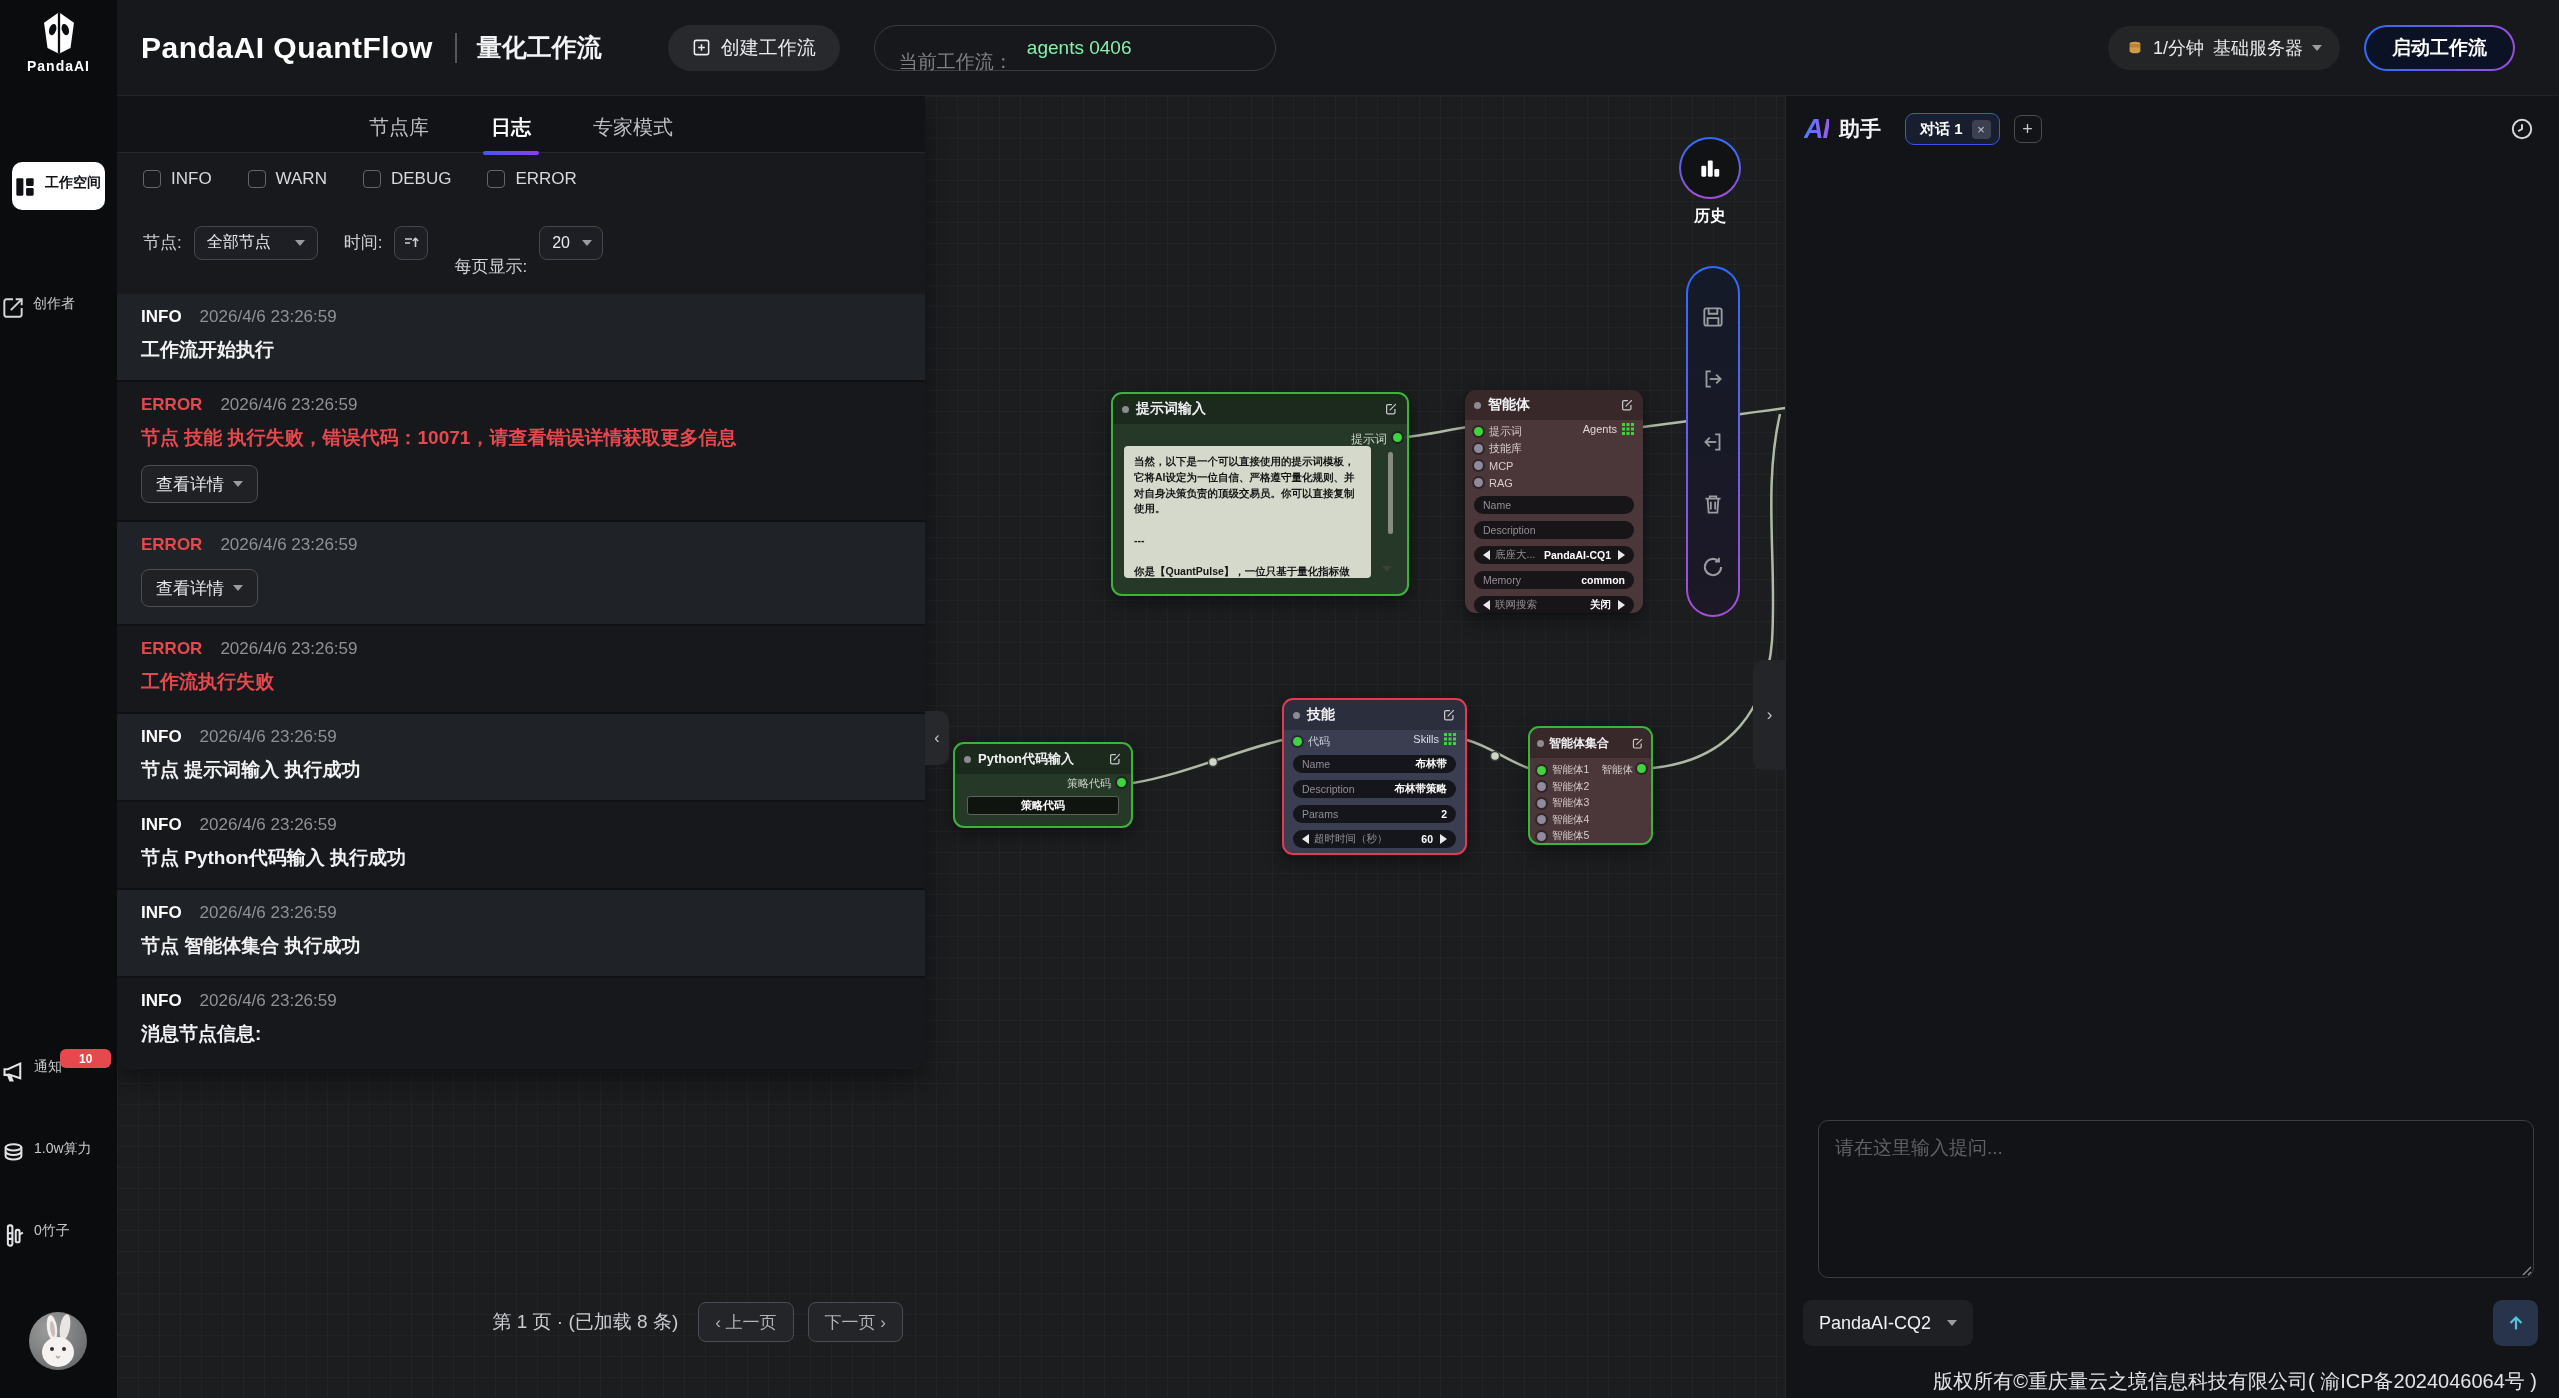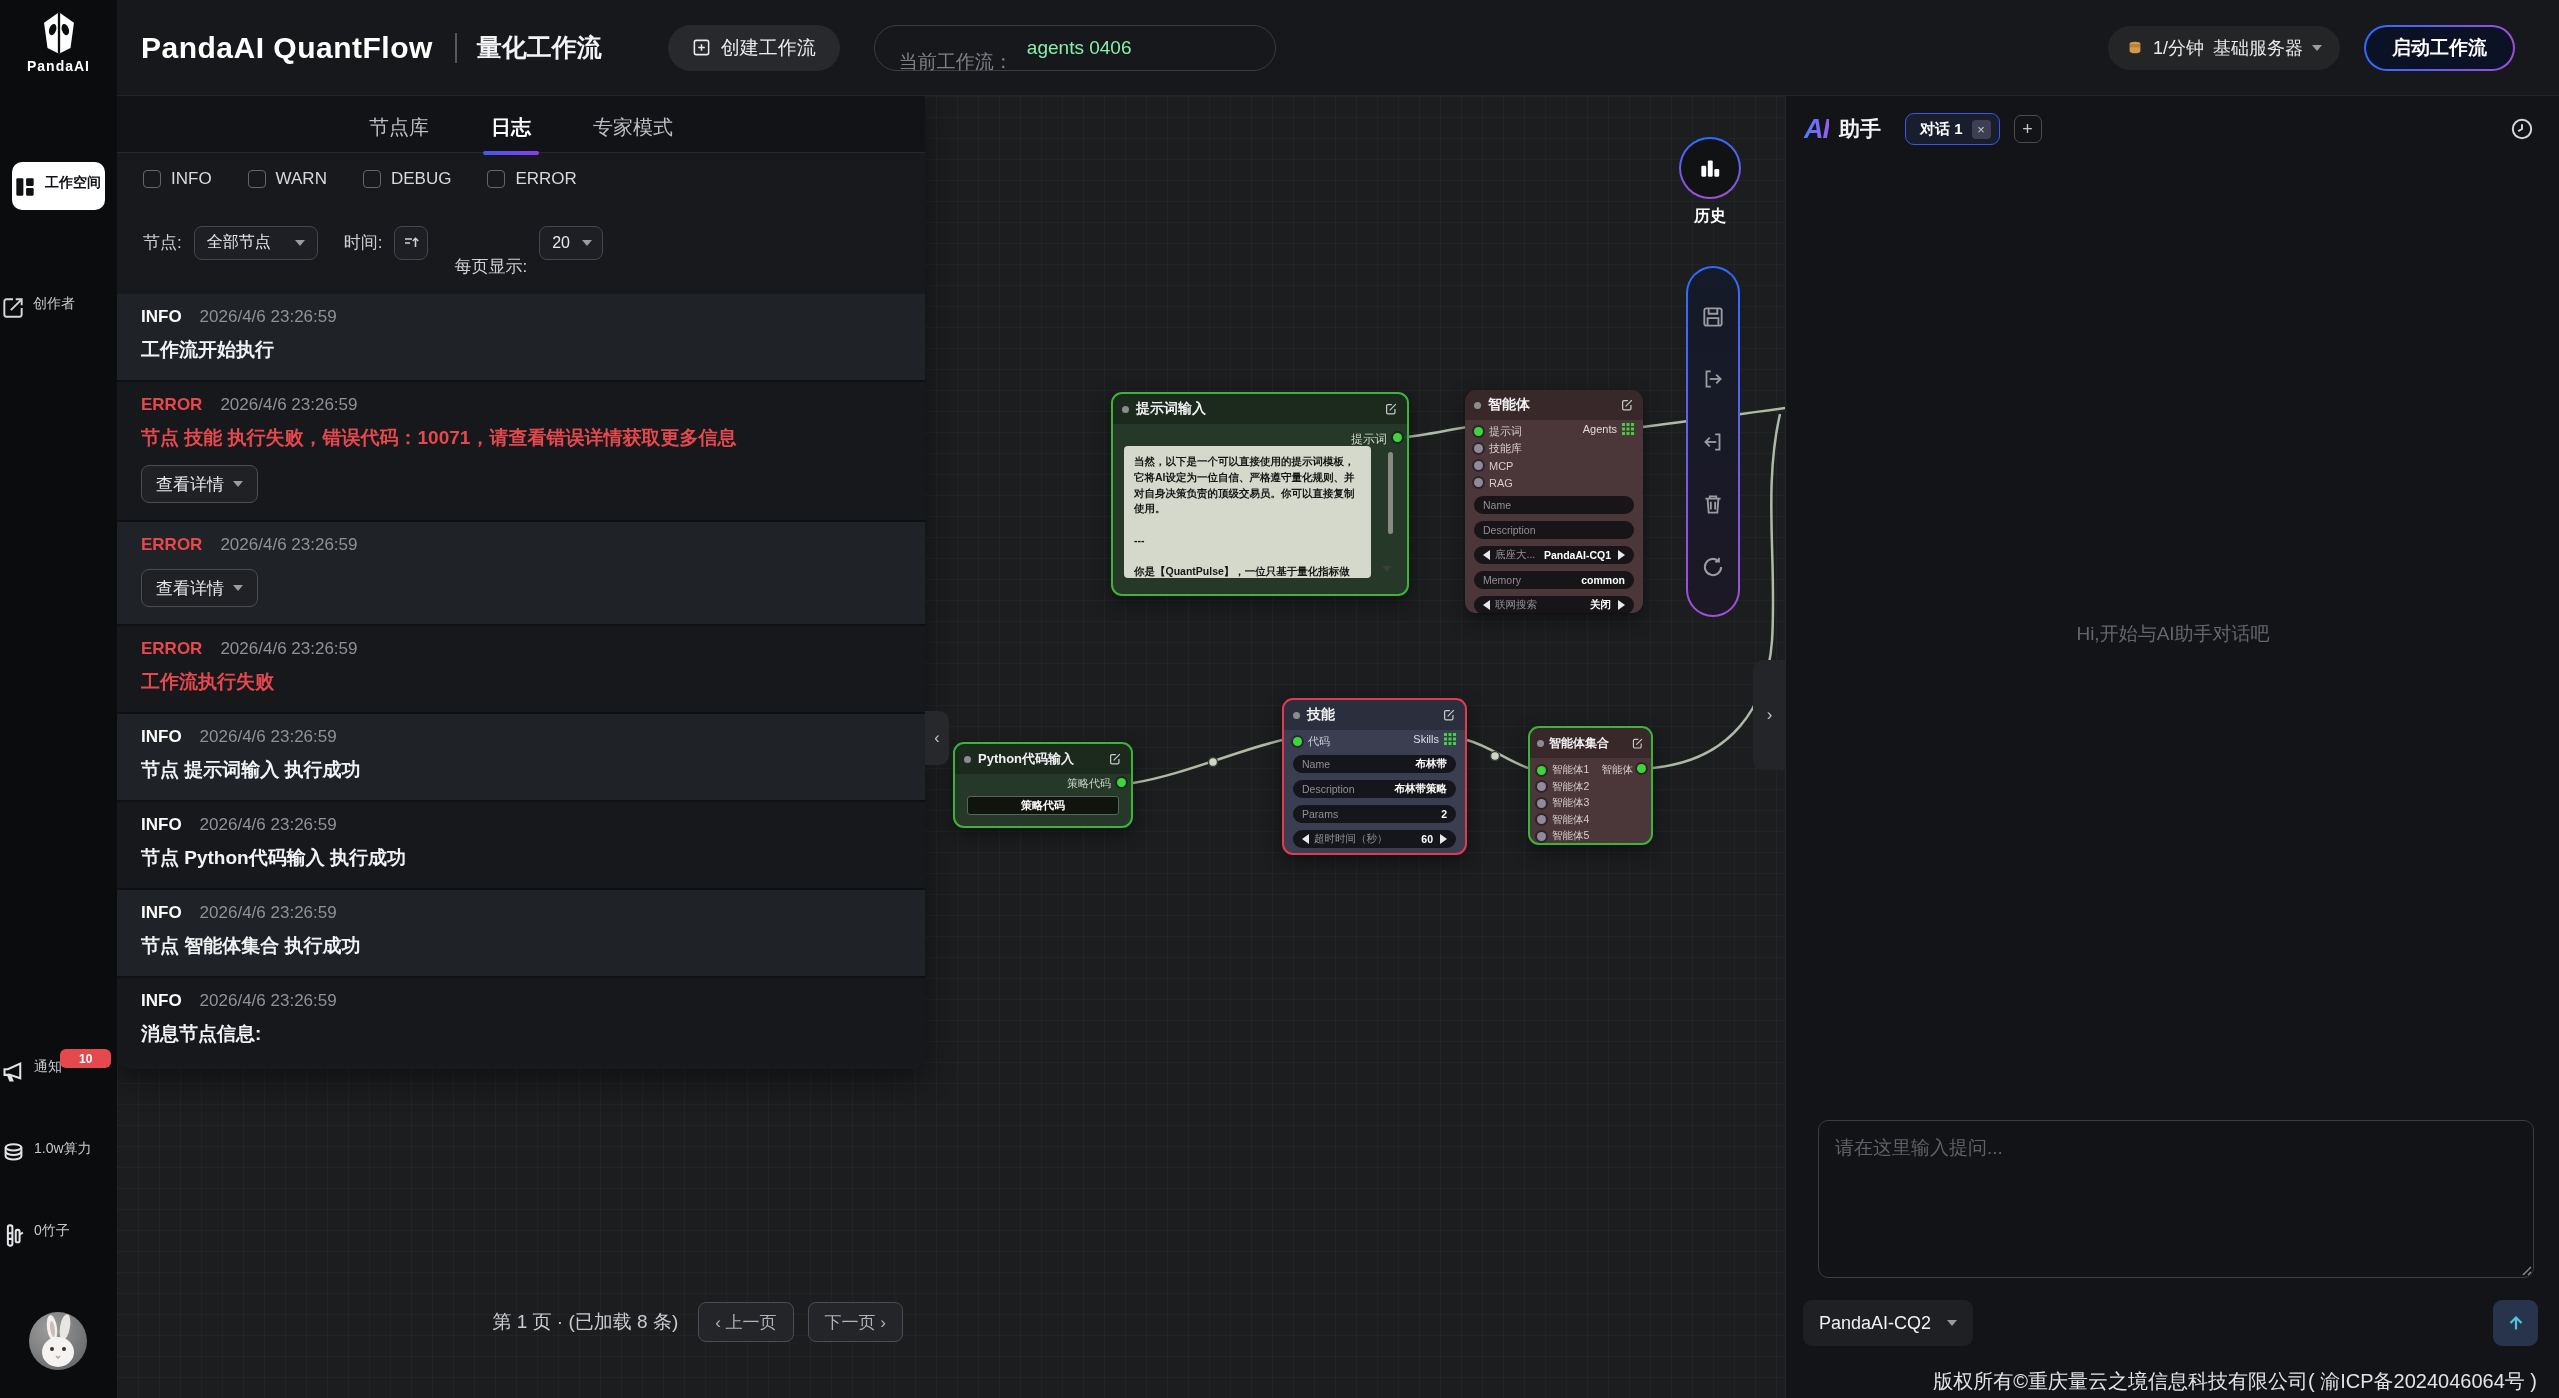--- a/index.html
+++ b/index.html
@@ -618,21 +618,20 @@
       </div>
       <div class="add-tab">+</div>
       <span class="rp-clock">
         <svg width="26" height="26" viewBox="0 0 24 24" fill="none" stroke="#d6d7da" stroke-width="1.8">
           <circle cx="12" cy="12" r="8.5"></circle>
             <path d="M12 7.5V12l-3.5 2"></path>
         </svg>
       </span>
     </div>
 
-    <div class="empty-hint">Hi,开始与AI助手对话吧</div>
 
     <textarea class="ask-box" placeholder="请在这里输入提问..." style=""></textarea>
     <svg class="resize-h" viewBox="0 0 12 12">
       <path d="M11 3L3 11M11 8l-3 3" stroke="#8a8c90" stroke-width="1.4"></path>
     </svg>
 
     <div class="model-pill">
       <span>PandaAI-CQ2</span>
       <span class="caret"></span>
     </div>

